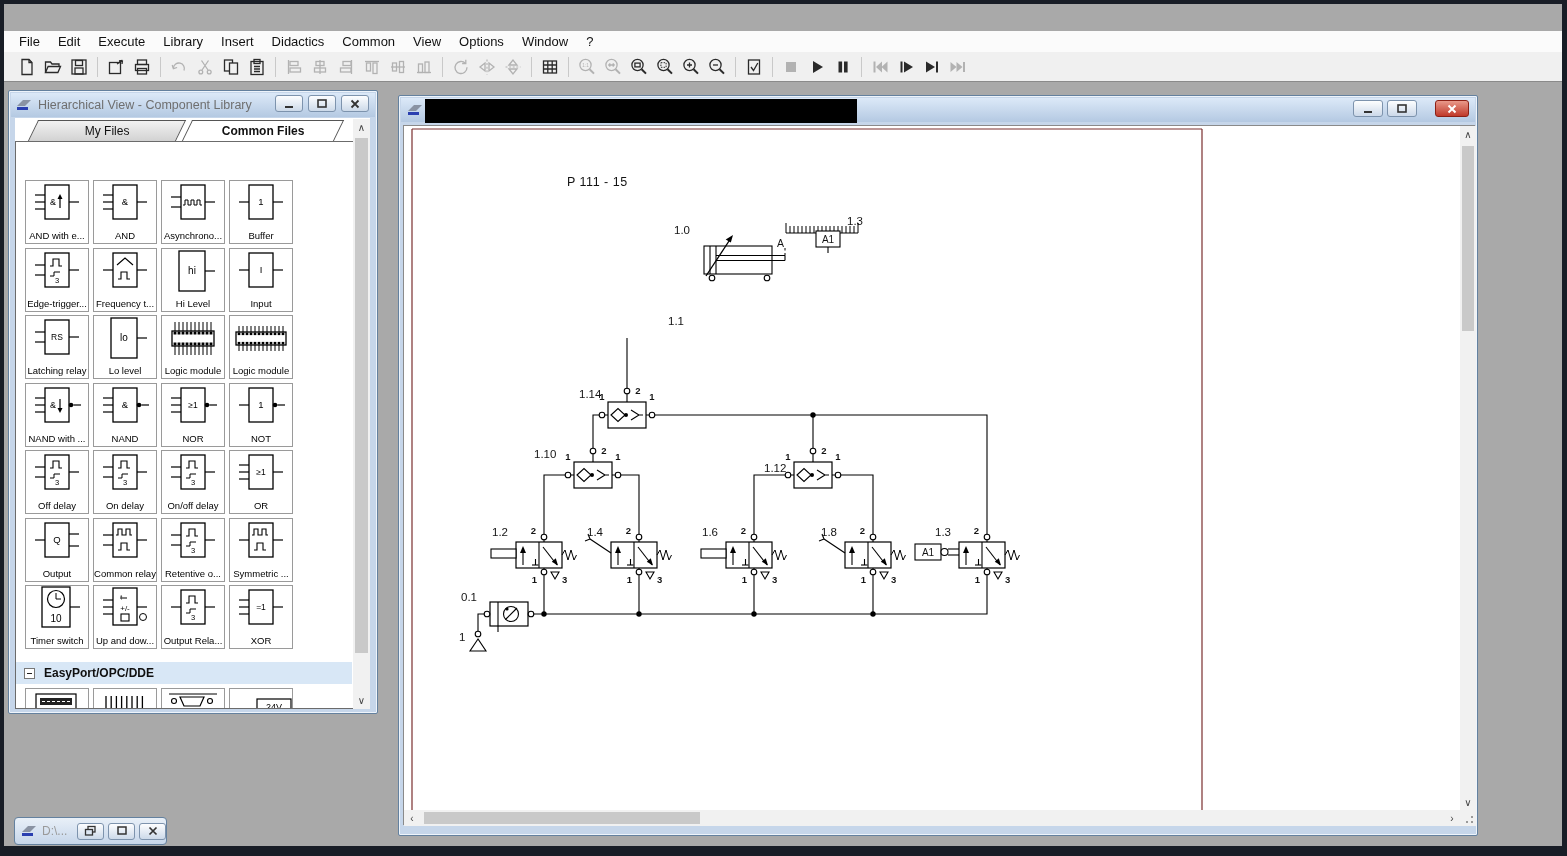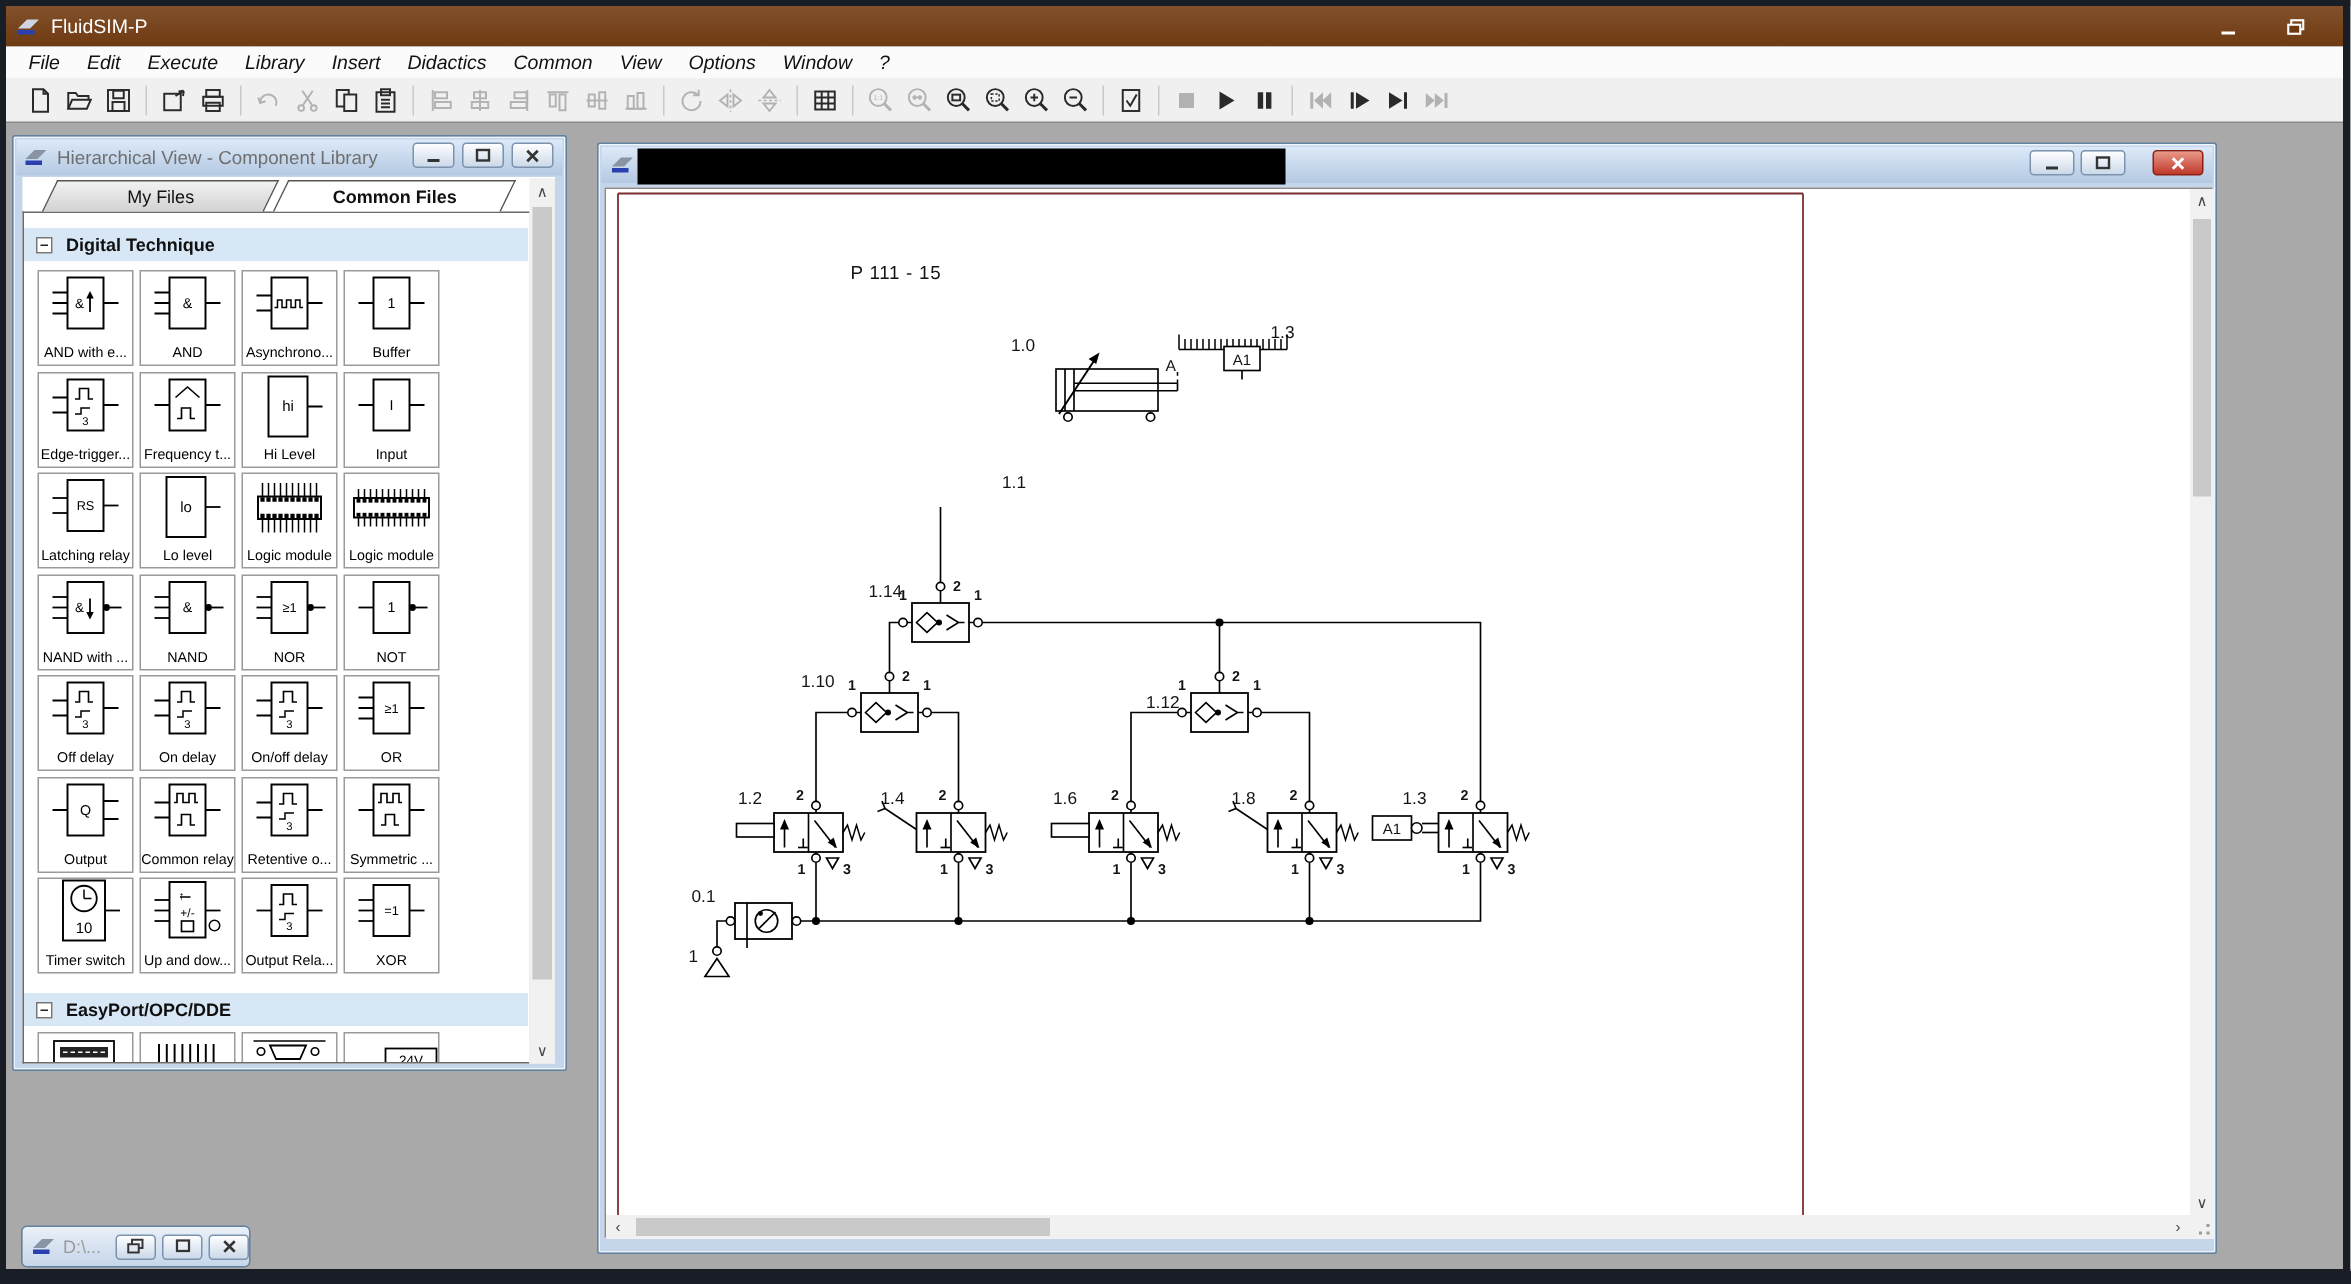--- a/index.html
+++ b/index.html
@@ -10,21 +10,21 @@
   .frame-strip { position:absolute; background:#181d26; }
 
   
   #titlebar { position:absolute; left:4px; top:4px; right:5px; height:27px;
     background:linear-gradient(#82502a,#6d3a12); color:#fff; display:flex; align-items:center; }
   #titlebar .title-text { font-size:13px; margin-left:6px; }
   .t-btn { position:absolute; top:6px; width:20px; height:16px; display:flex; align-items:center; justify-content:center; }
 
   
   #menubar { position:absolute; left:4px; top:31px; right:5px; height:21px; background:#fbfbfb;
-    display:flex; align-items:center; padding-left:6px;font-style:italic; }
+    display:flex; align-items:center; padding-left:6px; }
   .menu-item { font-size:13px; color:#111; padding:2px 9px; cursor:default; }
 
   
   #toolbar { position:absolute; left:4px; top:52px; right:5px; height:30px; background:#f0f0f0;
     border-bottom:1px solid #8a8a8a; display:flex; align-items:center; padding-left:10px; }
   .tb-btn { width:26px; height:26px; display:flex; align-items:center; justify-content:center; }
   .tb-sep { width:1px; height:20px; background:#c9c9c9; margin:0 5px; }
 
   
   #mdi { position:absolute; left:4px; top:83px; right:5px; bottom:10px; background:#a9a9a9;padding-left:40px; }
@@ -80,40 +80,20 @@
 </head>
 <body>
 
 <div id="app">
 
   <div class="frame-strip" style="left:0;top:0;width:100%;height:4px"></div>
   <div class="frame-strip" style="left:0;top:0;width:4px;height:100%"></div>
   <div class="frame-strip" style="right:0;top:0;width:5px;height:100%"></div>
   <div class="frame-strip" style="left:0;bottom:0;width:100%;height:10px"></div>
 
-  <div id="titlebar">
-    <span style="margin-left:6px;display:flex">
-      <svg width="18" height="14">
-          <path d="M2,8 L8,2 L16,2 L10,8 Z" fill="#cfd6e2"></path>
-          <rect x="2" y="9" width="11" height="3" fill="#2a3fb0"></rect>
-        </svg>
-    </span>
-    <span class="title-text">FluidSIM-P</span>
-    <span class="t-btn" style="right:66px">
-      <svg width="12" height="12">
-          <rect x="1" y="9" width="9" height="2" fill="#fff"></rect>
-        </svg>
-    </span>
-    <span class="t-btn" style="right:22px">
-      <svg width="13" height="12">
-          <rect x="3.5" y="1.5" width="8" height="6" fill="none" stroke="#fff" stroke-width="1.4"></rect>
-          <rect x="1.5" y="4.5" width="8" height="6" fill="#6d3a12" stroke="#fff" stroke-width="1.4"></rect>
-        </svg>
-    </span>
-  </div>
 
   <div id="menubar">
       <span class="menu-item">File</span>
       <span class="menu-item">Edit</span>
       <span class="menu-item">Execute</span>
       <span class="menu-item">Library</span>
       <span class="menu-item">Insert</span>
       <span class="menu-item">Didactics</span>
       <span class="menu-item">Common</span>
       <span class="menu-item">View</span>
@@ -379,24 +359,20 @@
 
       <div class="tabs-row" id="library-tabs">
           <div class="tab inactive" style="left:18px;width:148px">
             <span class="tab-label">My Files</span>
           </div>
           <div class="tab active" style="left:172px;width:152px">
             <span class="tab-label">Common Files</span>
           </div>
         </div>
       <div id="library-content">
-          <div class="section-header" style="top:10px">
-            <span class="collapse-box"></span>
-            <span class="section-title">Digital Technique</span>
-          </div>
           <div class="tile" style="left:9px;top:38px">
             <div style="position:absolute;left:2px;top:0px"><svg width="58" height="46" viewBox="0 0 58 46">
                 <rect x="17" y="4" width="24" height="34" fill="none" stroke="#000" stroke-width="1.3"></rect>
                 <line x1="7" y1="14" x2="17" y2="14" stroke="#000" stroke-width="1.2"></line>
                 <line x1="7" y1="21" x2="17" y2="21" stroke="#000" stroke-width="1.2"></line>
                 <line x1="7" y1="28" x2="17" y2="28" stroke="#000" stroke-width="1.2"></line>
                 <text x="25" y="24" font-size="9" text-anchor="middle" fill="#000" font-family="&quot;Liberation Sans&quot;,sans-serif">&amp;</text>
                 <line x1="32" y1="27" x2="32" y2="15" stroke="#000" stroke-width="1.2"></line>
                 <path d="M32,13l-2.5,5h5z" fill="#000"></path>
                 <line x1="41" y1="21" x2="51" y2="21" stroke="#000" stroke-width="1.2"></line>

